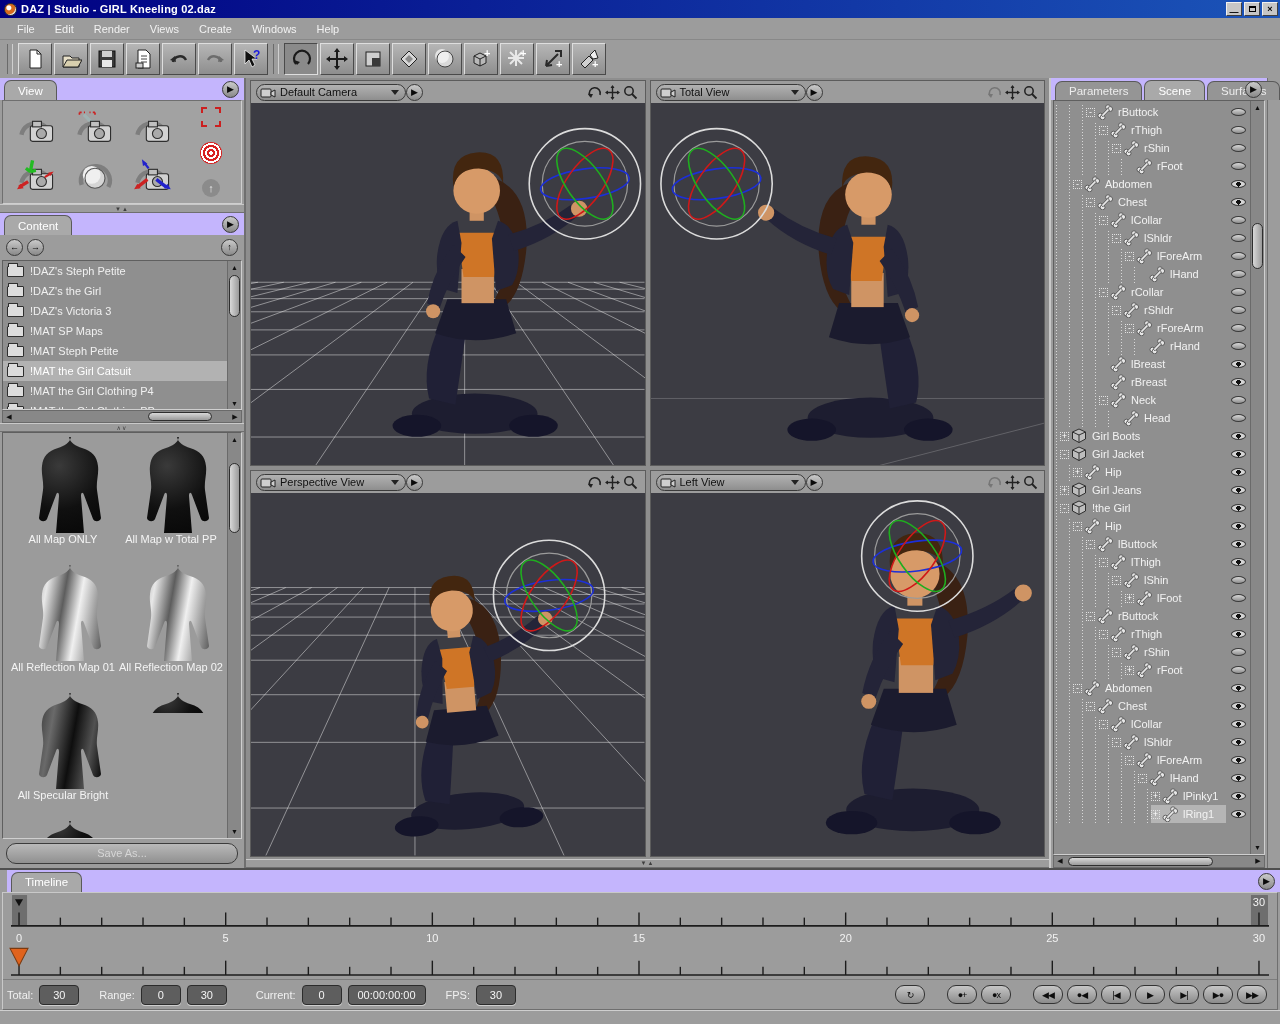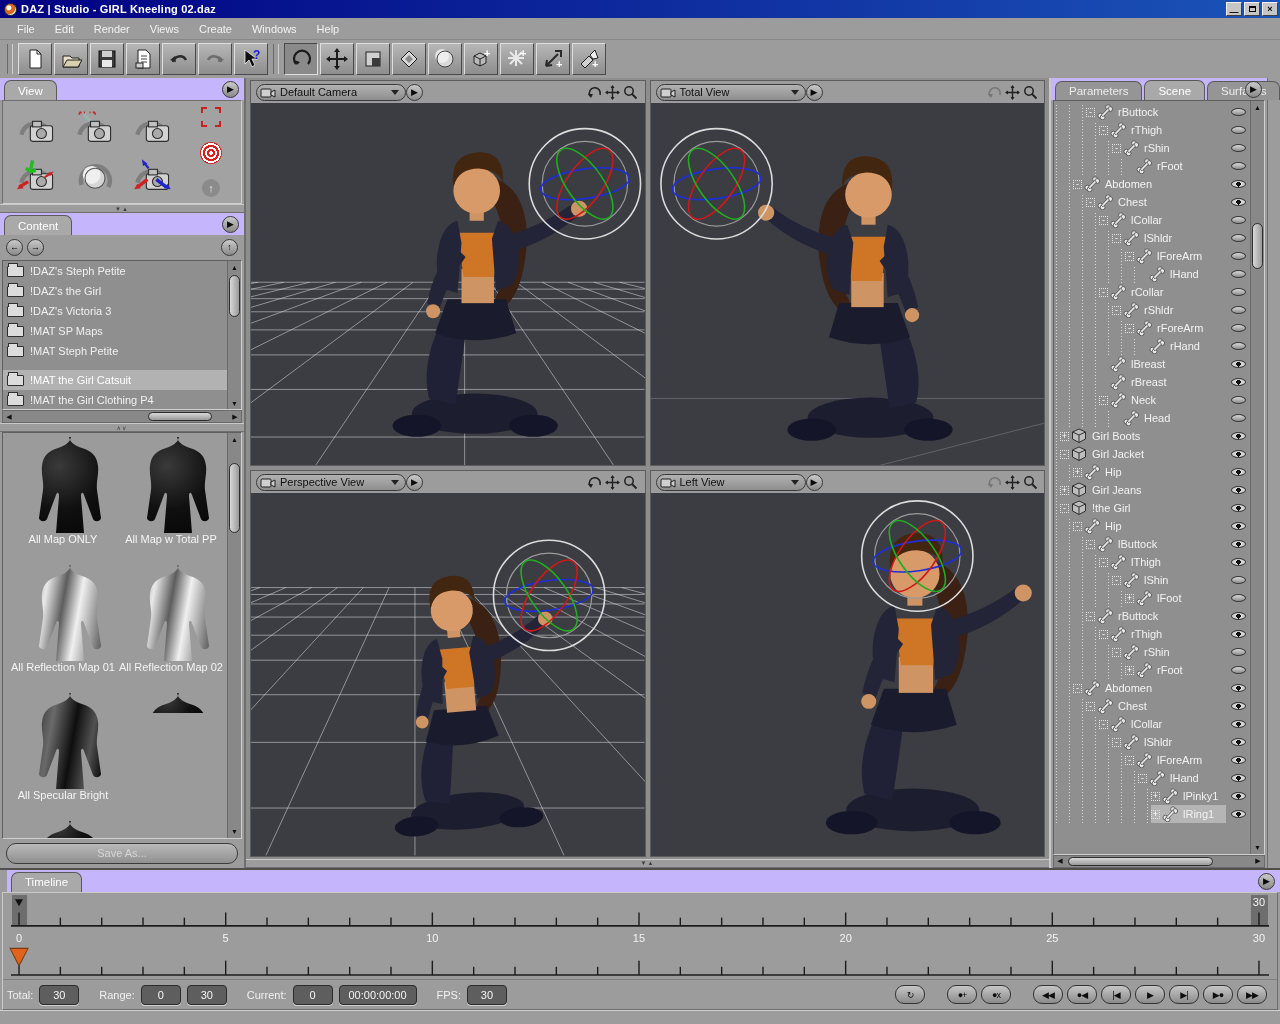--- a/index.html
+++ b/index.html
@@ -52,21 +52,21 @@
   .bullseye { width:22px; height:22px; border-radius:50%; background:radial-gradient(circle,#fff 0 2px,#d81f1f 2px 4px,#fff 4px 6px,#d81f1f 6px 8px,#fff 8px 10px,#d81f1f 10px); }
   .upcirc { width:18px; height:18px; border-radius:50%; background:#8b8b8b; color:#e8e8e8; display:flex; align-items:center; justify-content:center; font-size:11px; font-weight:bold; }
 
   
   .content-panel { flex:1 1 auto; display:flex; flex-direction:column; min-height:0; }
   .navrow { height:25px; display:flex; align-items:center; gap:4px; padding:0 6px; background:#9c9c9c; flex:0 0 25px; }
   .navrow .spacer { flex:1; }
   .folder-list { height:150px; flex:0 0 150px; margin:0 2px; background:#8f8f8f; border:1px solid; border-color:#5f5f5f #cfcfcf #cfcfcf #5f5f5f; overflow:hidden; display:flex; }
   .folder-rows { flex:1; min-width:0; }
   .folder-row { height:20px; display:flex; align-items:center; gap:6px; padding:0 4px; color:#f0f0f0; white-space:nowrap; }
-  .folder-row.selected { background:#b2b2b2; color:#fff;margin-top:9px; }
+  .folder-row.selected { background:#b2b2b2; color:#fff; }
   .folder-ico { width:17px; height:11px; background:#dcdcdc; border:1px solid #2e2e2e; border-radius:1px; position:relative; flex:0 0 17px; }
   .folder-ico::before { content:""; position:absolute; top:-4px; left:0; width:8px; height:3px; background:#dcdcdc; border:1px solid #2e2e2e; border-bottom:none; border-radius:1px 1px 0 0; }
   .vscroll { width:14px; flex:0 0 14px; background:#888; border-left:1px solid #6a6a6a; display:flex; flex-direction:column; align-items:center; }
   .vscroll .arr { height:12px; font-size:7px; color:#111; display:flex; align-items:center; }
   .vscroll .track { flex:1; width:100%; position:relative; }
   .thumbv { position:absolute; left:1px; right:1px; border-radius:6px; background:linear-gradient(90deg,#d8d8d8,#9a9a9a); border:1px solid #2e2e2e; }
   .hscroll { height:13px; margin:0 2px; background:#888; border:1px solid #6a6a6a; display:flex; align-items:center; flex:0 0 13px; }
   .hscroll .arr { width:12px; font-size:7px; color:#111; text-align:center; }
   .hscroll .track { flex:1; height:100%; position:relative; }
   .thumbh { position:absolute; top:1px; bottom:1px; border-radius:6px; background:linear-gradient(#d8d8d8,#9a9a9a); border:1px solid #2e2e2e; }
@@ -1582,21 +1582,21 @@
             <line x1="1254" y1="80" x2="1254" y2="66" stroke="#1c1c1c" stroke-width="1.4"></line>
             <path d="M7,54 h18 l-9,17z" fill="#e0631d" stroke="#7a3a10"></path>
           </svg>
       </div>
       <div class="tl-controls">
         <span class="tl-label">Total:</span>
         <div class="valbox">30</div>
         <span class="tl-label" style="margin-left:14px">Range:</span>
         <div class="valbox">0</div>
         <div class="valbox">30</div>
-        <span class="tl-label" style="margin-left:14px">Current:</span>
+        <span class="tl-label" style="margin-left:23px">Current:</span>
         <div class="valbox">0</div>
         <div class="valbox" style="min-width:78px">00:00:00:00</div>
         <span class="tl-label" style="margin-left:14px">FPS:</span>
         <div class="valbox">30</div>
         <div class="tl-buttons">
             <div class="pillbtn">↻</div>
             <span class="grp-gap"></span>
             <div class="pillbtn">●+</div>
             <div class="pillbtn">●x</div>
             <span class="grp-gap"></span>

